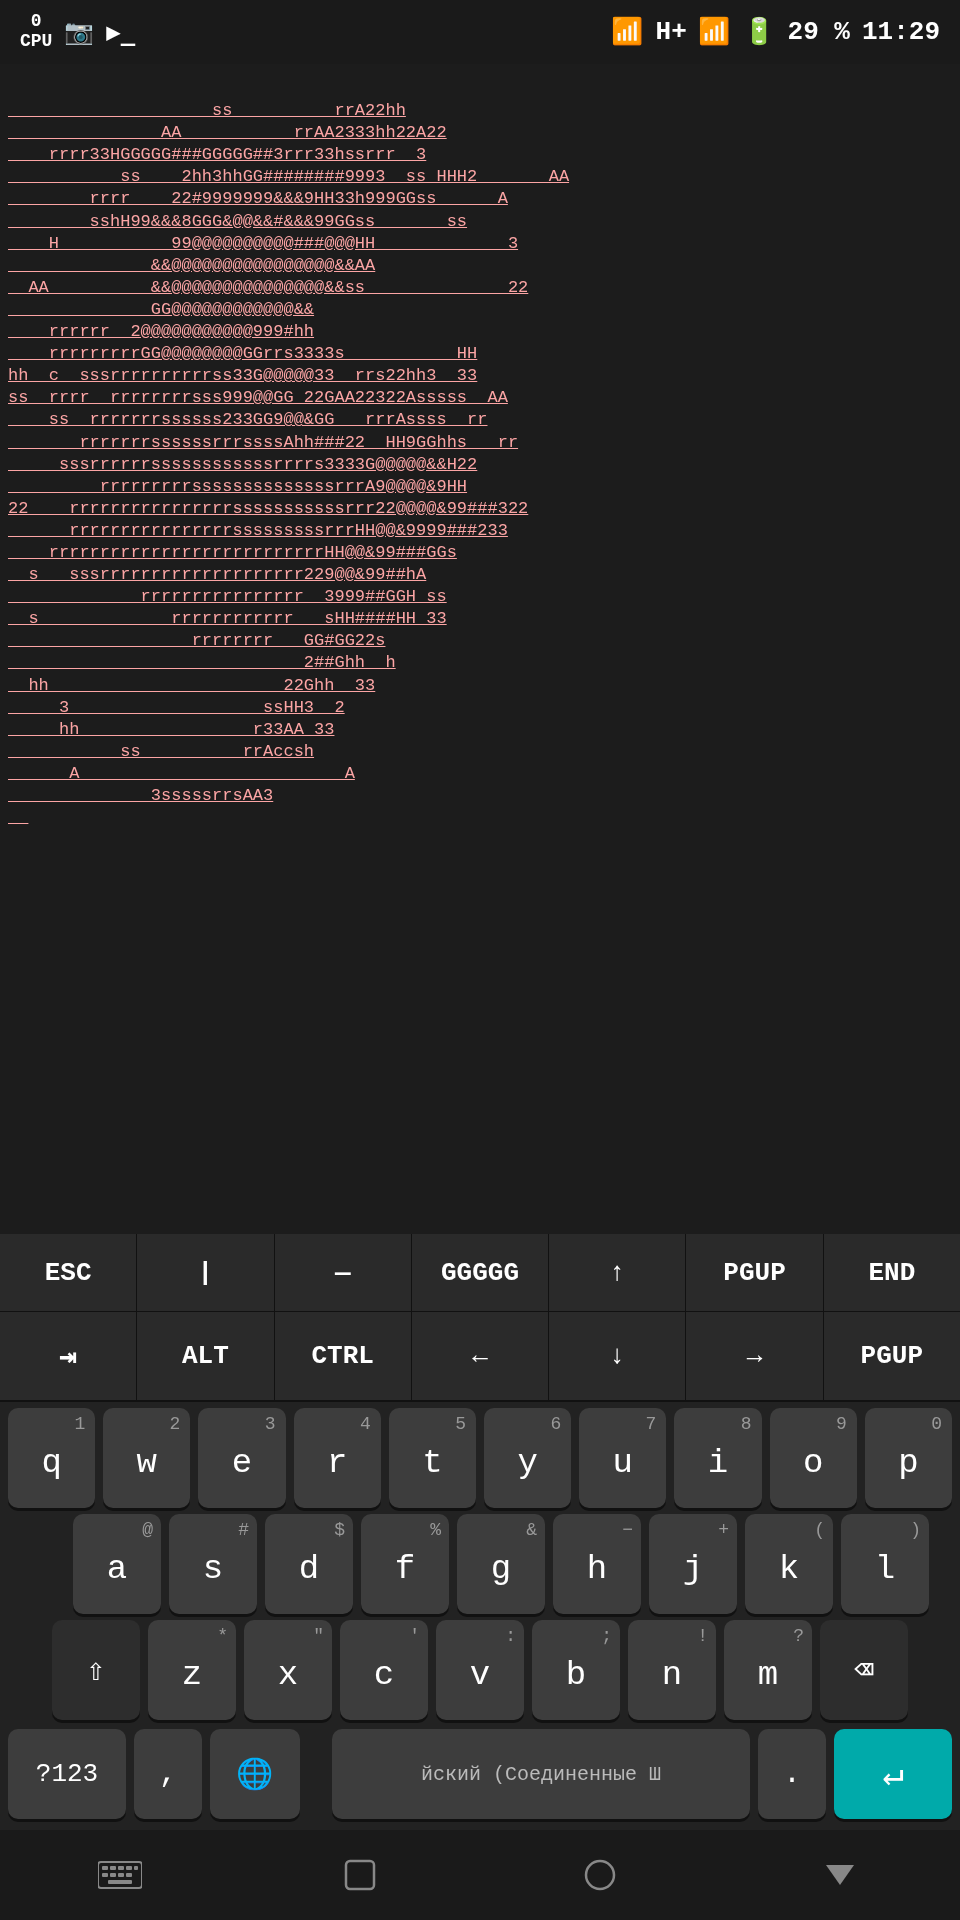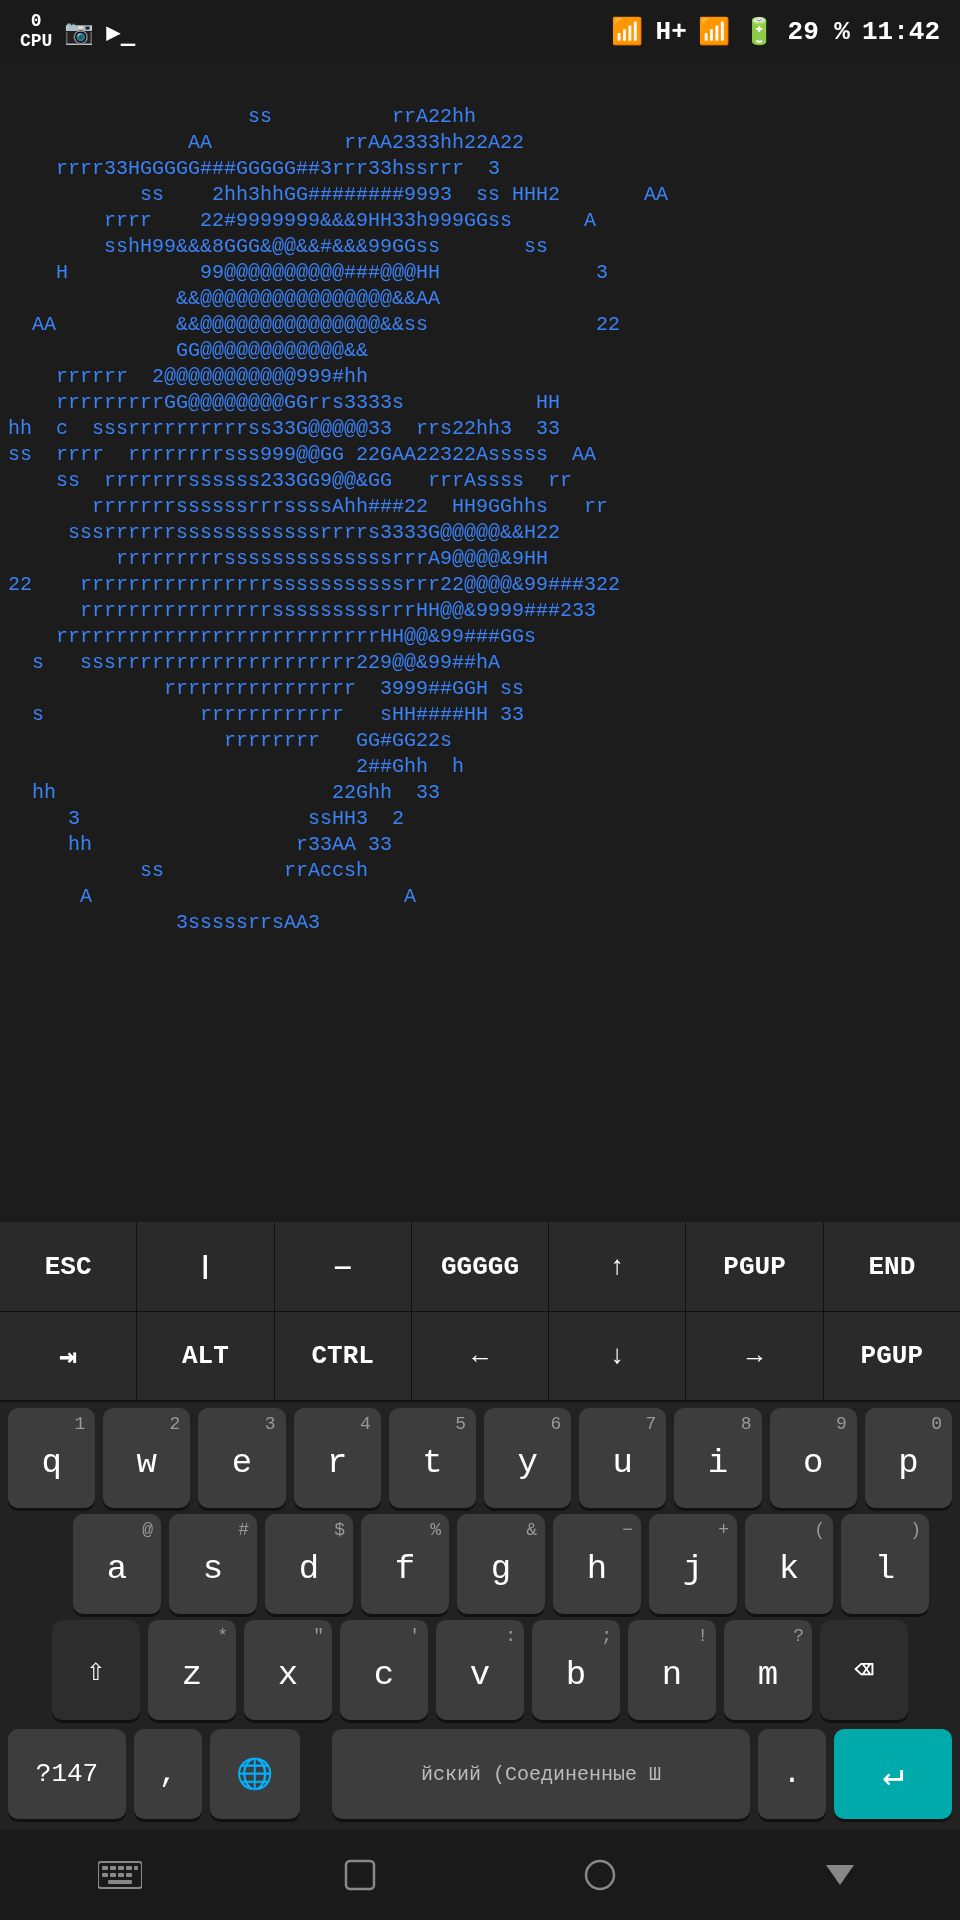--- a/index.html
+++ b/index.html
@@ -67,21 +67,21 @@
     
     .keyboard-area {
       background: #222;
       flex-shrink: 0;
     }
 
     
     .special-row-1 {
       display: flex;
       background: #2a2a2a;
-      height: 90px;
+      height: 78px;
       align-items: center;
       border-bottom: 1px solid #111;
     }
     .special-key {
       flex: 1;
       display: flex;
       align-items: center;
       justify-content: center;
       color: #fff;
       font-size: 26px;
@@ -241,45 +241,46 @@
       width: 60px;
       height: 60px;
       display: flex;
       align-items: center;
       justify-content: center;
       cursor: pointer;
     }
 
     
     .ascii-art {
-      font-size: 20px;
+      font-size: 17px;
       line-height: 1.3;
-      color: #3b82f6;
+      color: #fca5a5;
       padding: 4px 0;
+      text-decoration: underline;
     }
   </style>
 </head>
 <body>
 
 <div class="status-bar">
   <div class="status-left">
     <div class="status-cpu">
       <span>0</span>
       <span>CPU</span>
     </div>
     <span style="font-size:24px;">📷</span>
     <span style="font-size:24px; font-family:monospace;">▶_</span>
   </div>
   <div class="status-right">
     <span style="font-size:26px;">📶</span>
     <span>H+</span>
     <span>📶</span>
     <span>🔋</span>
     <span>29 %</span>
-    <span>11:42</span>
+    <span>11:29</span>
   </div>
 </div>
 
 <div class="terminal-area">
   <div class="terminal-content ascii-art">
                     ss          rrA22hh
                AA           rrAA2333hh22A22
     rrrr33HGGGGG###GGGGG##3rrr33hssrrr  3
            ss    2hh3hhGG########9993  ss HHH2       AA
         rrrr    22#9999999&amp;&amp;&amp;9HH33h999GGss      A
@@ -449,21 +450,21 @@
       <span class="key-sym">?</span>
       <span class="key-letter">m</span>
     </div>
     <div class="key key-backspace">
       <span style="font-size:32px;">⌫</span>
     </div>
   </div>
 
   <div class="key-row key-row-bottom">
     <div class="key key-123">
-      <span>?147</span>
+      <span>?123</span>
     </div>
     <div class="key key-comma">
       <span>,</span>
     </div>
     <div class="key key-globe">
       <span style="font-size:30px;">🌐</span>
     </div>
     <div class="key key-space">
       <span style="font-size:20px; color:#bbb;">йский (Соединенные Ш</span>
     </div>

